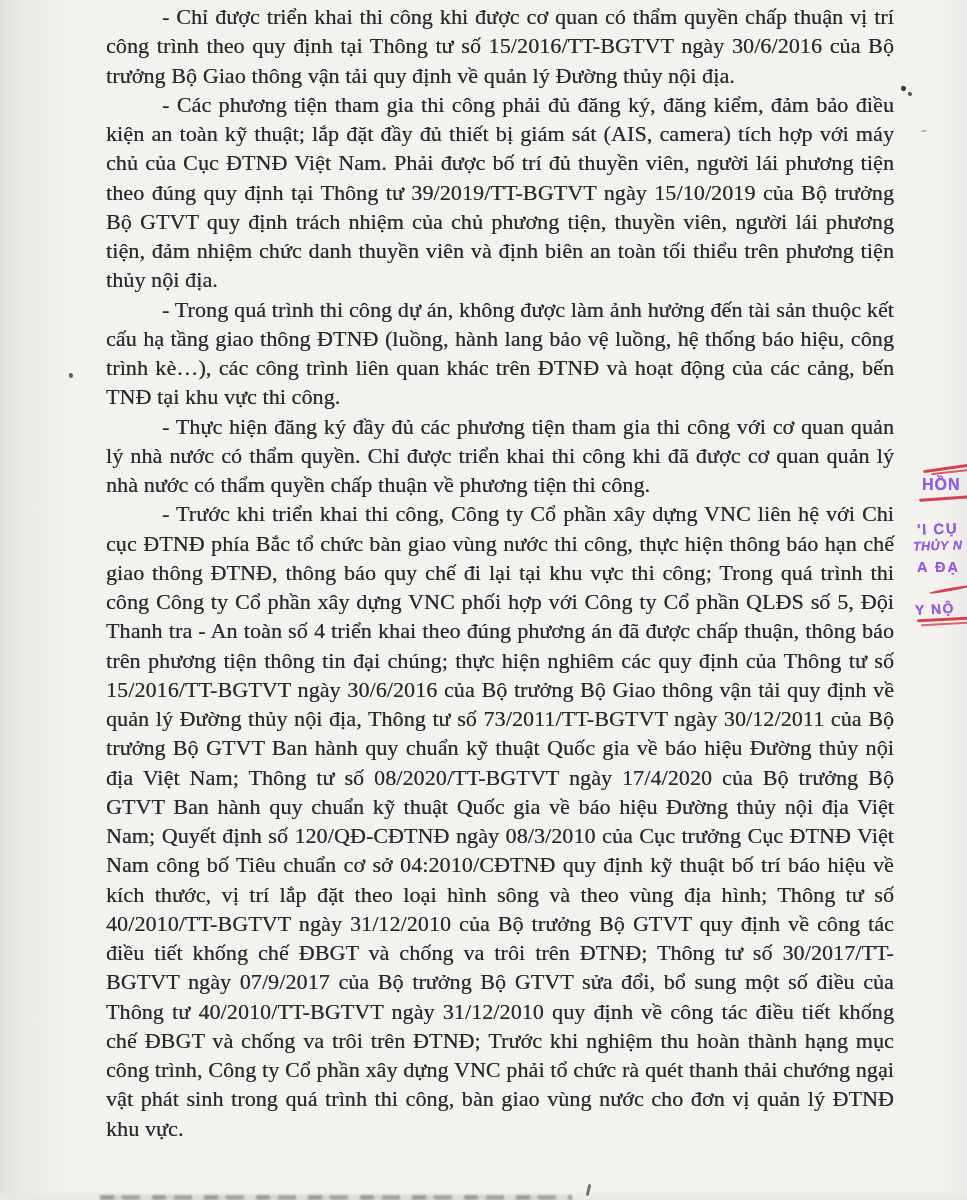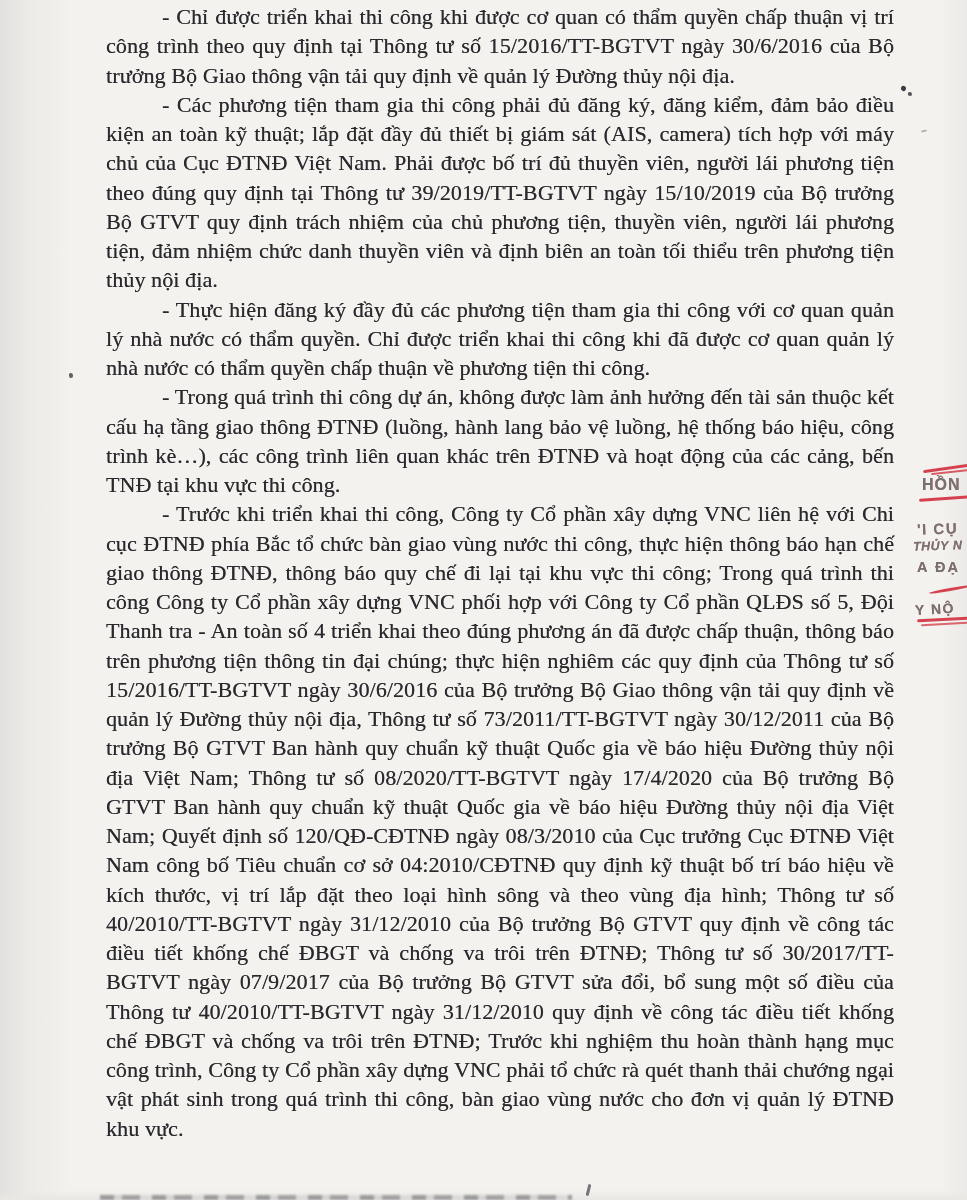--- a/index.html
+++ b/index.html
@@ -83,26 +83,26 @@
 
 <div class="page">
 
   <div class="edge-left"></div>
   <div class="edge-right"></div>
   <div class="edge-bottom"></div>
 
   <div class="text-block">
     <p>- Chỉ được triển khai thi công khi được cơ quan có thẩm quyền chấp thuận vị trí công trình theo quy định tại Thông tư số 15/2016/TT-BGTVT ngày 30/6/2016 của Bộ trưởng Bộ Giao thông vận tải quy định về quản lý Đường thủy nội địa.</p>
     <p>- Các phương tiện tham gia thi công phải đủ đăng ký, đăng kiểm, đảm bảo điều kiện an toàn kỹ thuật; lắp đặt đầy đủ thiết bị giám sát (AIS, camera) tích hợp với máy chủ của Cục ĐTNĐ Việt Nam. Phải được bố trí đủ thuyền viên, người lái phương tiện theo đúng quy định tại Thông tư 39/2019/TT-BGTVT ngày 15/10/2019 của Bộ trưởng Bộ GTVT quy định trách nhiệm của chủ phương tiện, thuyền viên, người lái phương tiện, đảm nhiệm chức danh thuyền viên và định biên an toàn tối thiểu trên phương tiện thủy nội địa.</p>
+    <p>- Trong quá trình thi công dự án, không được làm ảnh hưởng đến tài sản thuộc kết cấu hạ tầng giao thông ĐTNĐ (luồng, hành lang bảo vệ luồng, hệ thống báo hiệu, công trình kè…), các công trình liên quan khác trên ĐTNĐ và hoạt động của các cảng, bến TNĐ tại khu vực thi công.</p>
     <p>- Thực hiện đăng ký đầy đủ các phương tiện tham gia thi công với cơ quan quản lý nhà nước có thẩm quyền. Chỉ được triển khai thi công khi đã được cơ quan quản lý nhà nước có thẩm quyền chấp thuận về phương tiện thi công.</p>
-    <p>- Trong quá trình thi công dự án, không được làm ảnh hưởng đến tài sản thuộc kết cấu hạ tầng giao thông ĐTNĐ (luồng, hành lang bảo vệ luồng, hệ thống báo hiệu, công trình kè…), các công trình liên quan khác trên ĐTNĐ và hoạt động của các cảng, bến TNĐ tại khu vực thi công.</p>
     <p>- Trước khi triển khai thi công, Công ty Cổ phần xây dựng VNC liên hệ với Chi cục ĐTNĐ phía Bắc tổ chức bàn giao vùng nước thi công, thực hiện thông báo hạn chế giao thông ĐTNĐ, thông báo quy chế đi lại tại khu vực thi công; Trong quá trình thi công Công ty Cổ phần xây dựng VNC phối hợp với Công ty Cổ phần QLĐS số 5, Đội Thanh tra - An toàn số 4 triển khai theo đúng phương án đã được chấp thuận, thông báo trên phương tiện thông tin đại chúng; thực hiện nghiêm các quy định của Thông tư số 15/2016/TT-BGTVT ngày 30/6/2016 của Bộ trưởng Bộ Giao thông vận tải quy định về quản lý Đường thủy nội địa, Thông tư số 73/2011/TT-BGTVT ngày 30/12/2011 của Bộ trưởng Bộ GTVT Ban hành quy chuẩn kỹ thuật Quốc gia về báo hiệu Đường thủy nội địa Việt Nam; Thông tư số 08/2020/TT-BGTVT ngày 17/4/2020 của Bộ trưởng Bộ GTVT Ban hành quy chuẩn kỹ thuật Quốc gia về báo hiệu Đường thủy nội địa Việt Nam; Quyết định số 120/QĐ-CĐTNĐ ngày 08/3/2010 của Cục trưởng Cục ĐTNĐ Việt Nam công bố Tiêu chuẩn cơ sở 04:2010/CĐTNĐ quy định kỹ thuật bố trí báo hiệu về kích thước, vị trí lắp đặt theo loại hình sông và theo vùng địa hình; Thông tư số 40/2010/TT-BGTVT ngày 31/12/2010 của Bộ trưởng Bộ GTVT quy định về công tác điều tiết khống chế ĐBGT và chống va trôi trên ĐTNĐ; Thông tư số 30/2017/TT-BGTVT ngày 07/9/2017 của Bộ trưởng Bộ GTVT sửa đổi, bổ sung một số điều của Thông tư 40/2010/TT-BGTVT ngày 31/12/2010 quy định về công tác điều tiết khống chế ĐBGT và chống va trôi trên ĐTNĐ; Trước khi nghiệm thu hoàn thành hạng mục công trình, Công ty Cổ phần xây dựng VNC phải tổ chức rà quét thanh thải chướng ngại vật phát sinh trong quá trình thi công, bàn giao vùng nước cho đơn vị quản lý ĐTNĐ khu vực.</p>
   </div>
 
-  <div class="stamp" style="color: #737373; text-decoration: underline;">
+  <div class="stamp" style="color: #8b5cf6; text-decoration: underline;">
     <div class="stamp-line line-topwave" style="background: rgb(213, 66, 79);"></div>
     <div class="stamp-line line-topwave2" style="background: rgb(213, 66, 79);"></div>
     <div class="frag frag-hon">HỒN</div>
     <div class="stamp-line line-under-hon" style="background: rgb(213, 66, 79);"></div>
     <div class="frag frag-icu">'I CỤ</div>
     <div class="frag frag-thuyn">THỦY N</div>
     <div class="frag frag-ada">A ĐẠ</div>
     <div class="stamp-line line-arc" style="background: rgb(213, 66, 79);"></div>
     <div class="frag frag-yno">Y NỘ</div>
     <div class="stamp-line line-under-yno" style="background: rgb(213, 66, 79);"></div>

